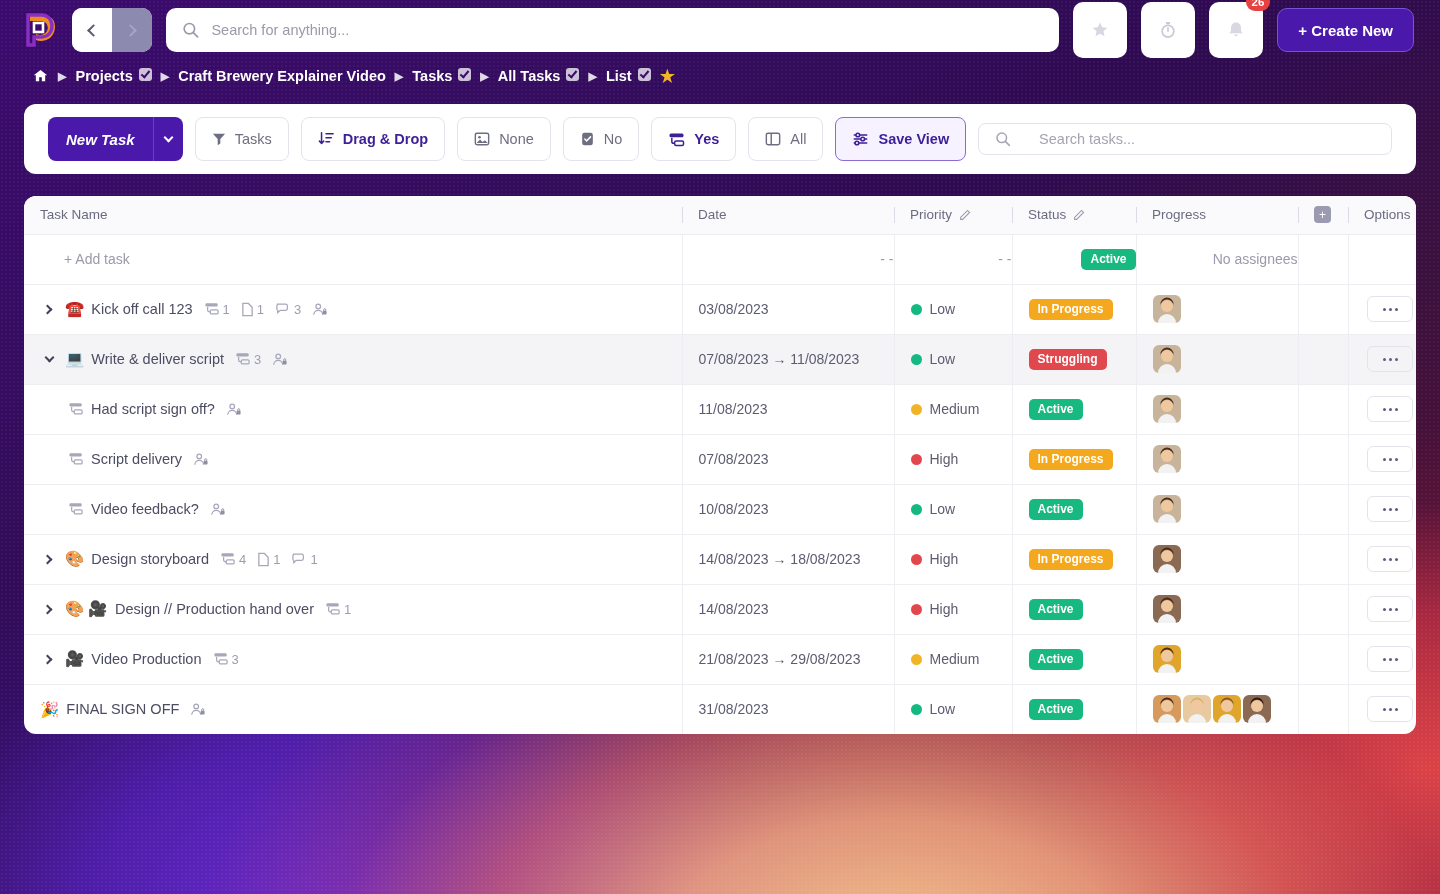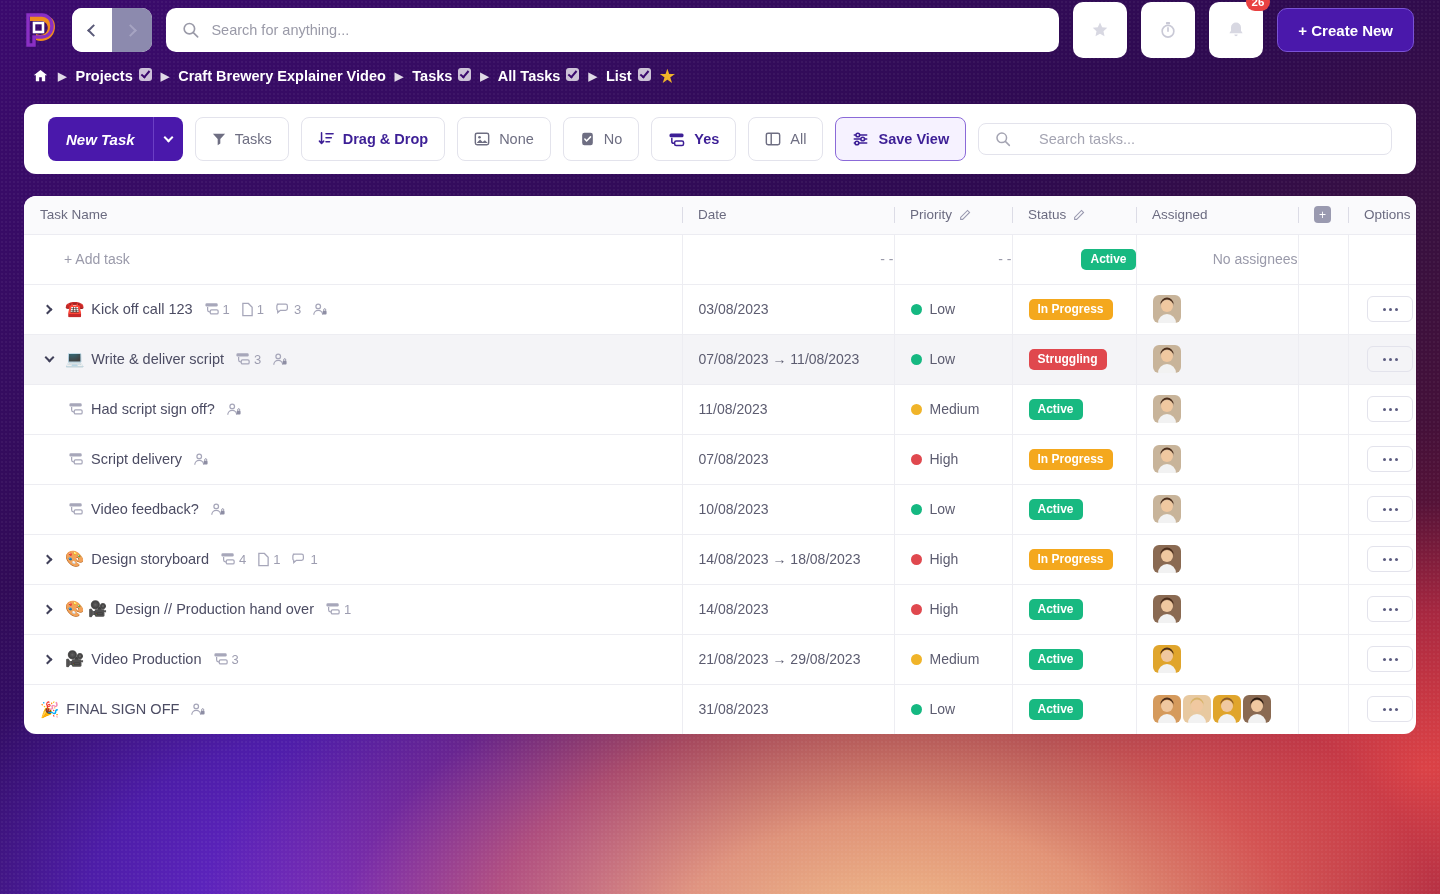--- a/index.html
+++ b/index.html
@@ -368,21 +368,21 @@
         <th class="divider">
             <div class="hdr">
               <span>Status</span>
           <svg width="13" height="13" viewBox="0 0 16 16">
                 <path d="M2 11.5 L10.5 3 l2.5 2.5 L4.5 14 H2 Z" fill="none" stroke="#9a9ab0" stroke-width="1.3"></path>
               </svg>
             </div>
           </th>
         <th class="divider">
             <div class="hdr">
-              <span>Assigned</span>
+              <span>Progress</span>
             </div>
           </th>
         <th class="divider">
             <div class="hdr">
               <span class="plusbox">+</span>
             </div>
           </th>
         <th class="divider">
             <div class="hdr">
               <span>Options</span>

